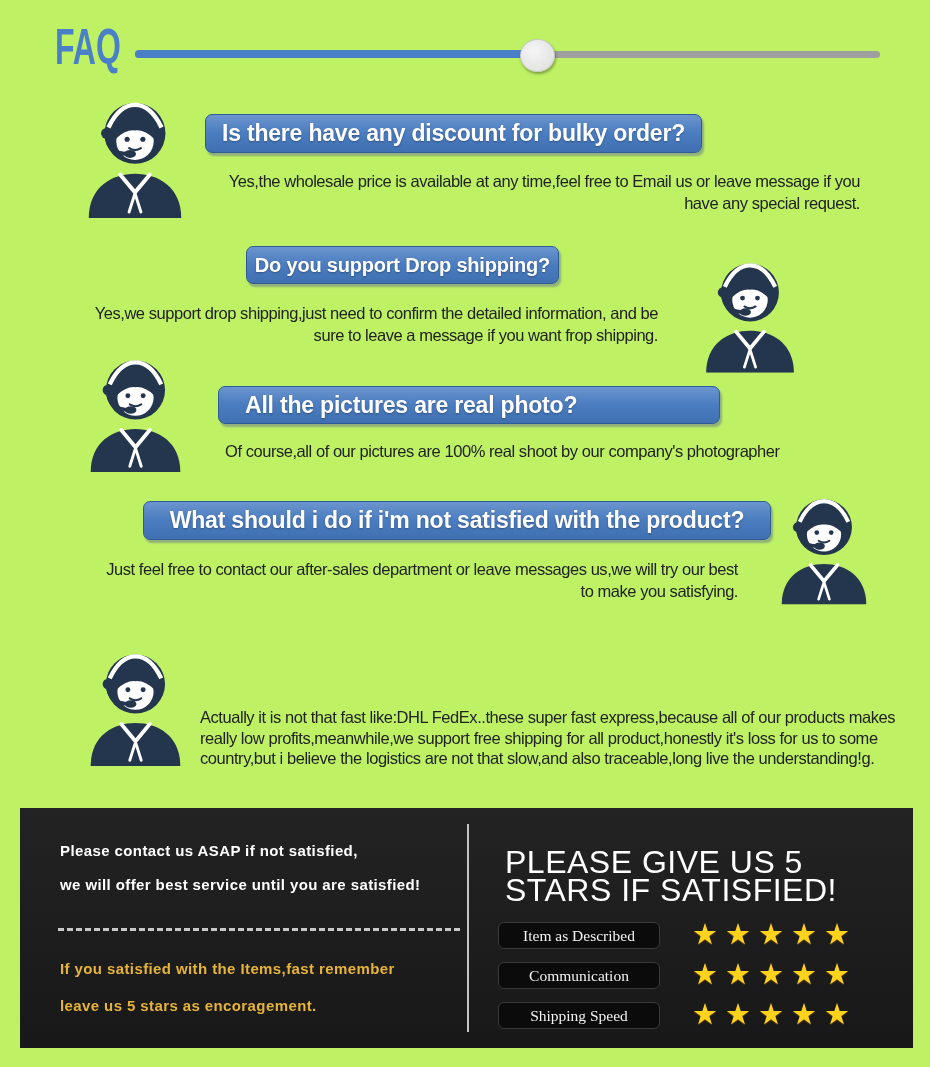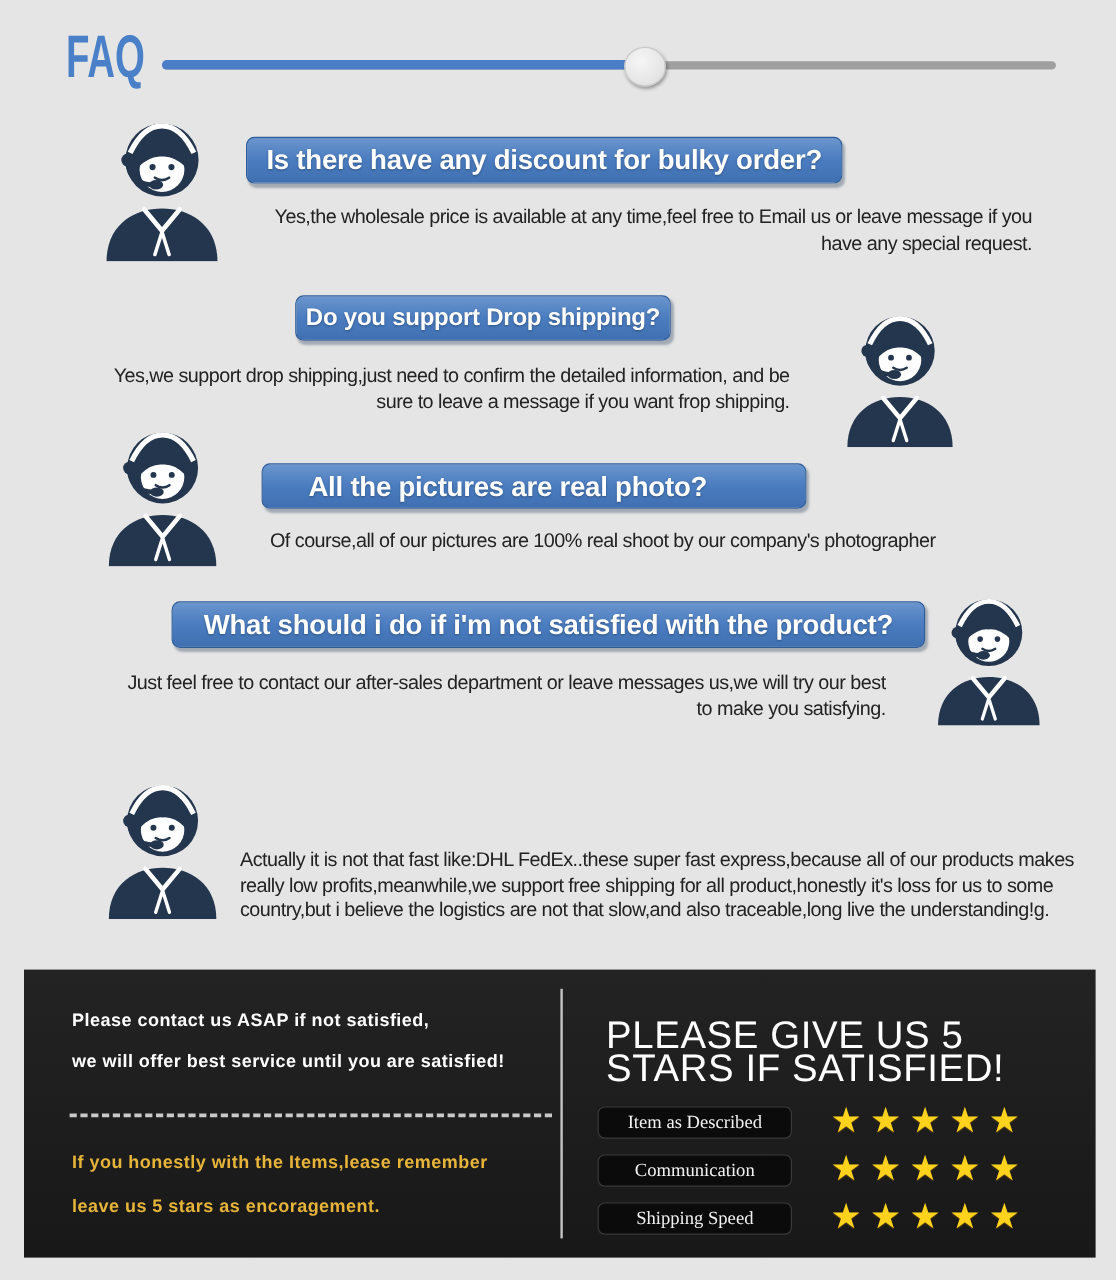--- a/index.html
+++ b/index.html
@@ -1,18 +1,18 @@
 <!DOCTYPE html>
 <html><head>
 <meta charset="utf-8">
 <style>
   html,body{margin:0;padding:0;background:#fff;}
   #canvas{
     position:relative;width:930px;height:1067px;margin:0 auto;
-    background:#e5e5e5;overflow:hidden;
+    background:#bef264;overflow:hidden;
     font-family:"Liberation Sans",sans-serif;
   }
   
   .faq-title{
     position:absolute;left:55px;top:18px;
     font-size:50px;font-weight:bold;color:#4a80c8;
     transform:scaleX(.64);transform-origin:left top;letter-spacing:0px;
   }
   .slider-track{position:absolute;left:135px;top:51px;width:745px;height:7px;background:#9f9f9f;border-radius:4px;}
   .slider-progress{position:absolute;left:135px;top:50px;width:404px;height:8px;background:#4a7fc7;border-radius:4px;}
@@ -35,21 +35,21 @@
   .qa-answer{
     position:absolute;color:#222;font-size:16.5px;line-height:22px;letter-spacing:-.45px;
   }
   .avatar{position:absolute;}
   #banner1{left:205px;top:114px;width:497px;height:39px;}
   #answer1{left:200px;top:170px;width:660px;text-align:right;}
   #avatar1{left:76px;top:92px;width:118px;height:126px;}
   #banner2{left:246px;top:246px;width:313px;height:38px;font-size:20px;}
   #answer2{left:92px;top:302px;width:566px;text-align:right;}
   #avatar2{left:694px;top:253px;width:112px;height:120px;}
-  #banner3{left:218px;top:386px;width:454px;height:38px;padding-left:38px;}
+  #banner3{left:218px;top:386px;width:502px;height:38px;padding-left:26px;}
   #answer3{left:225px;top:440px;width:645px;text-align:left;}
   #avatar3{left:78px;top:350px;width:115px;height:122px;}
   #banner4{left:143px;top:501px;width:628px;height:39px;}
   #answer4{left:90px;top:558px;width:648px;text-align:right;}
   #avatar4{left:770px;top:488px;width:108px;height:118px;}
   #banner5{left:203px;top:643px;width:494px;height:38px;padding-left:32px;}
   #answer5{left:200px;top:707px;width:724px;text-align:left;line-height:20.5px;}
   #avatar5{left:78px;top:644px;width:115px;height:122px;}
   
   .footer{
@@ -134,21 +134,21 @@
 
   <svg class="avatar" id="avatar5" viewBox="0 0 120 128">
       <use href="#agent" xlink:href="#agent"></use>
     </svg>
   <div class="qa-answer" id="answer5">Actually it is not that fast like:DHL FedEx..these super fast express,because all of our products makes really low profits,meanwhile,we support free shipping for all product,honestly it's loss for us to some country,but i believe the logistics are not that slow,and also traceable,long live the understanding!g.</div>
 
   <div class="footer">
     <div class="fc-line" id="fc2">we will offer best service until you are satisfied!</div>
     <div class="fc-line" id="fc1">Please contact us ASAP if not satisfied,</div>
     <div class="f-dashes"></div>
-    <div class="fy-line" id="fy1">If you honestly with the Items,lease remember</div>
+    <div class="fy-line" id="fy1">If you satisfied with the Items,fast remember</div>
     <div class="fy-line" id="fy2">leave us 5 stars as encoragement.</div>
     <div class="f-divider"></div>
     <div class="rt-title" id="rt1">PLEASE GIVE US 5</div>
     <div class="rt-title" id="rt2">STARS IF SATISFIED!</div>
     <div class="rate-pill" id="pill1">Item as Described</div>
     <div class="rate-stars" id="stars1">★★★★★</div>
     <div class="rate-pill" id="pill2">Communication</div>
     <div class="rate-stars" id="stars2">★★★★★</div>
     <div class="rate-pill" id="pill3">Shipping Speed</div>
     <div class="rate-stars" id="stars3">★★★★★</div>

